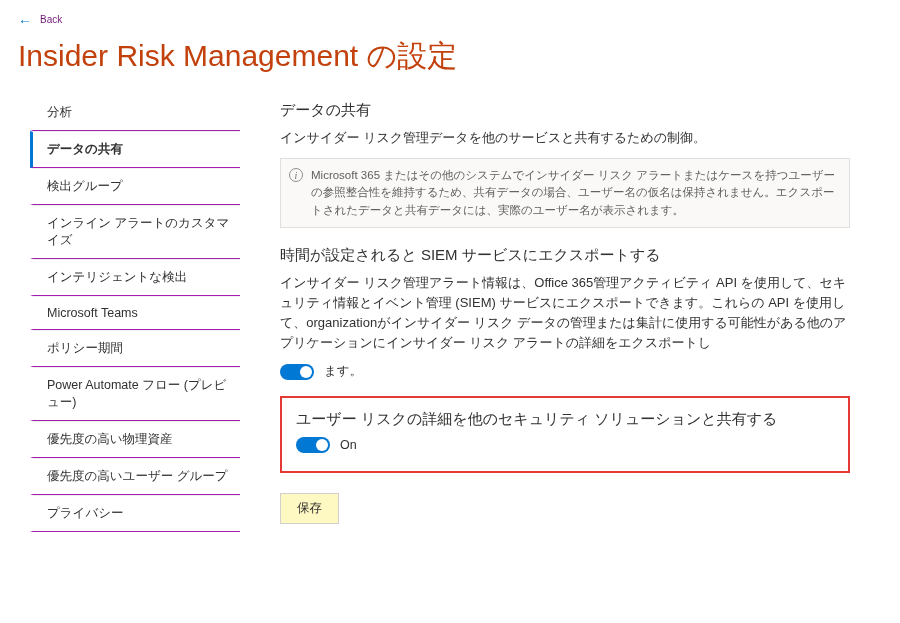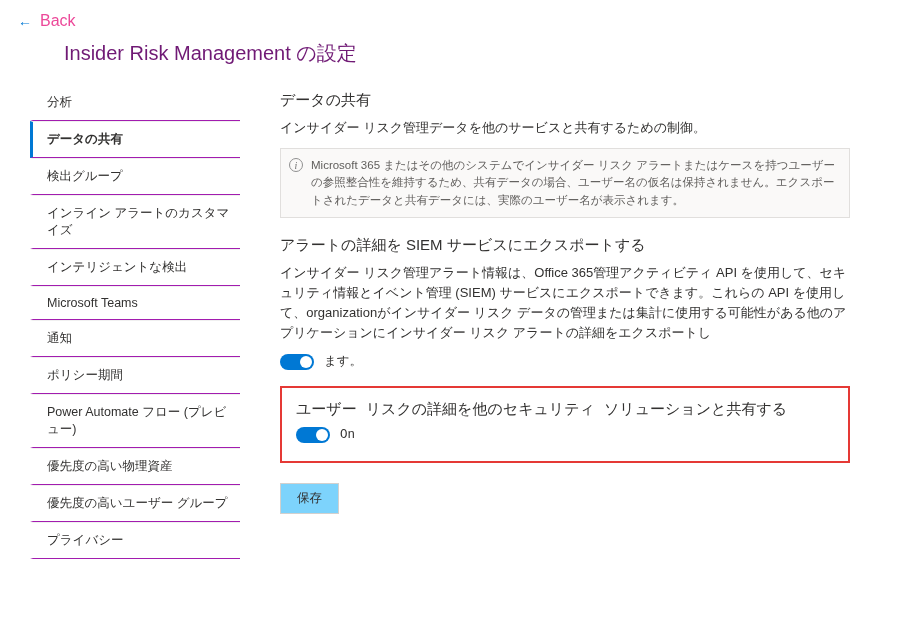--- a/index.html
+++ b/index.html
@@ -16,27 +16,26 @@
     padding: 12px 18px 8px 18px;
     display: flex;
     align-items: center;
     gap: 8px;
   }
   .back-arrow {
     color: #0078d4;
     font-size: 14px;
     line-height: 1;
   }
-  .back-label { font-size: 16px; color: #ec4899; }
+  .back-label { font-size: 10px; color: #701a75; }
   .page-title {
     padding: 2px 18px 18px 18px;
-    font-size: 20px;
+    font-size: 30px;
     font-weight: 400;
-    color: #701a75;
-    margin-left: 46px;
+    color: #c2410c;
   }
   .content {
     display: flex;
     padding: 0 0 0 30px;
     gap: 40px;
   }
   .sidebar {
     width: 210px;
     flex: 0 0 210px;
   }
@@ -110,27 +109,26 @@
     width: 12px; height:12px;
     border-radius: 50%;
     background:#fff;
   }
   .toggle-label { font-size: 12.5px; }
 
   .highlight-box {
     border: 2px solid #e53935;
     padding: 12px 14px 18px 14px;
     margin-top: 16px;
-    font-family: Liberation Mono, monospace;
   }
 
   .save-btn {
     margin-top: 20px;
     border: 1px solid #d2d0ce;
-    background: #7dd3fc;
+    background: #fef9c3;
     padding: 6px 16px;
     font-size: 12.5px;
     display:inline-block;
     cursor: pointer;
   }
 </style>
 </head>
 <body>
 
 <div class="top-bar">
@@ -142,39 +140,38 @@
 
 <div class="content">
 
   <nav class="sidebar">
     <div class="side-item"><span>分析</span></div>
     <div class="side-item selected"><span>データの共有</span></div>
     <div class="side-item"><span>検出グループ</span></div>
     <div class="side-item"><span>インライン アラートのカスタマイズ</span></div>
     <div class="side-item"><span>インテリジェントな検出</span></div>
     <div class="side-item"><span>Microsoft Teams</span></div>
-    <div class="side-item"><span>通知</span></div>
     <div class="side-item"><span>ポリシー期間</span></div>
     <div class="side-item"><span>Power Automate フロー (プレビュー)</span></div>
     <div class="side-item bold"><span>優先度の高い物理資産</span></div>
     <div class="side-item"><span>優先度の高いユーザー グループ</span></div>
     <div class="side-item"><span>プライバシー</span></div>
   </nav>
 
   <main class="main">
 
     <h2 class="sec-title">データの共有</h2>
     <p class="sec-desc">インサイダー リスク管理データを他のサービスと共有するための制御。</p>
 
     <div class="info-callout">
       <span class="info-icon">i</span>
       <span>Microsoft 365 またはその他のシステムでインサイダー リスク アラートまたはケースを持つユーザーの参照整合性を維持するため、共有データの場合、ユーザー名の仮名は保持されません。エクスポートされたデータと共有データには、実際のユーザー名が表示されます。</span>
     </div>
 
-    <h2 class="sec-title">アラートの詳細を SIEM サービスにエクスポートする</h2>
+    <h2 class="sec-title">時間が設定されると SIEM サービスにエクスポートする</h2>
     <p class="sec-desc">インサイダー リスク管理アラート情報は、Office 365管理アクティビティ API を使用して、セキュリティ情報とイベント管理 (SIEM) サービスにエクスポートできます。これらの API を使用して、organizationがインサイダー リスク データの管理または集計に使用する可能性がある他のアプリケーションにインサイダー リスク アラートの詳細をエクスポートし</p>
     <div class="toggle-row">
       <div class="toggle">
           <div class="knob"></div>
         </div>
       <span class="toggle-label">ます。</span>
     </div>
 
     <div class="highlight-box">
       <h2 class="sec-title" style="margin-top:0">ユーザー リスクの詳細を他のセキュリティ ソリューションと共有する</h2>

